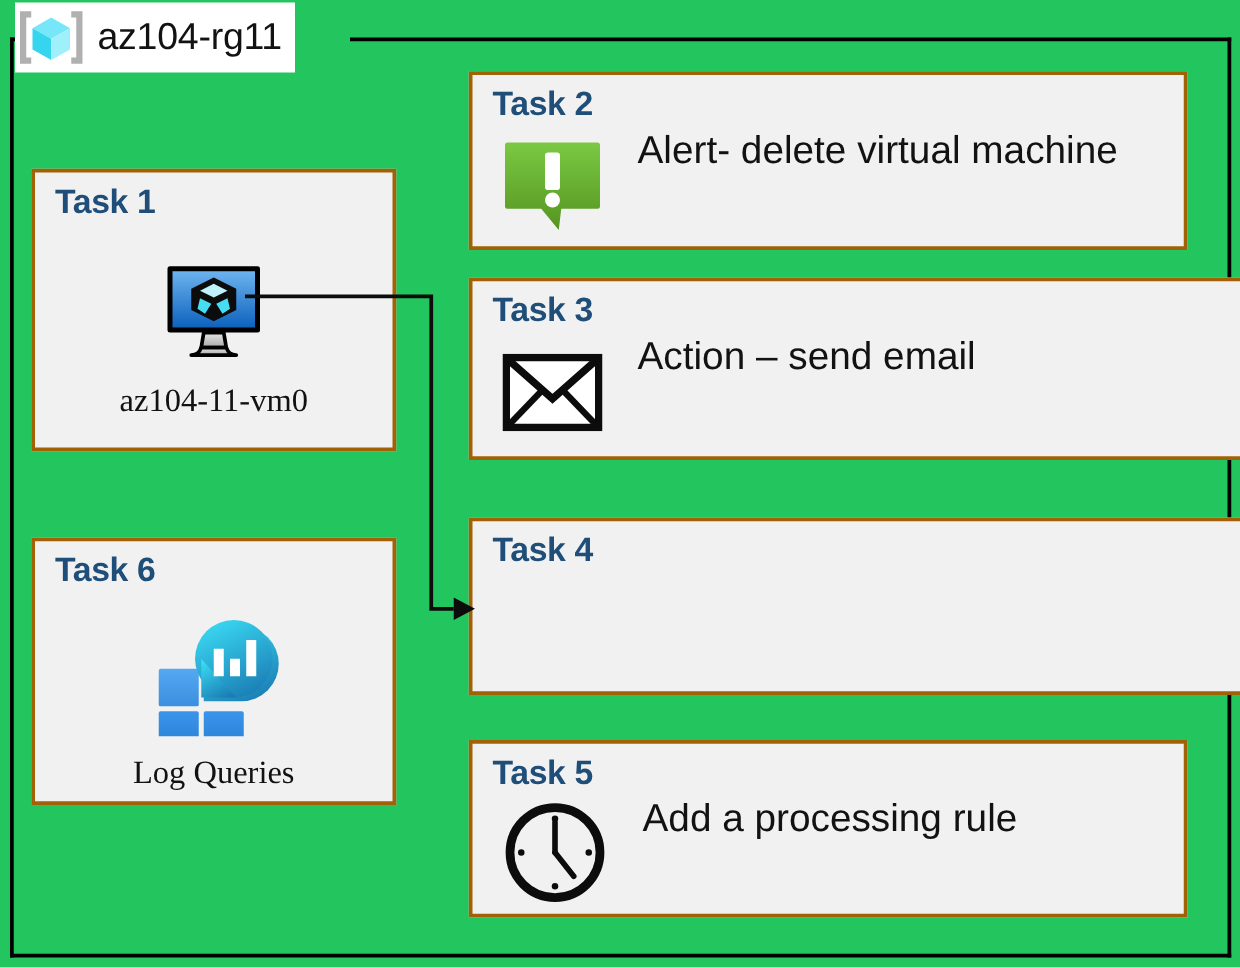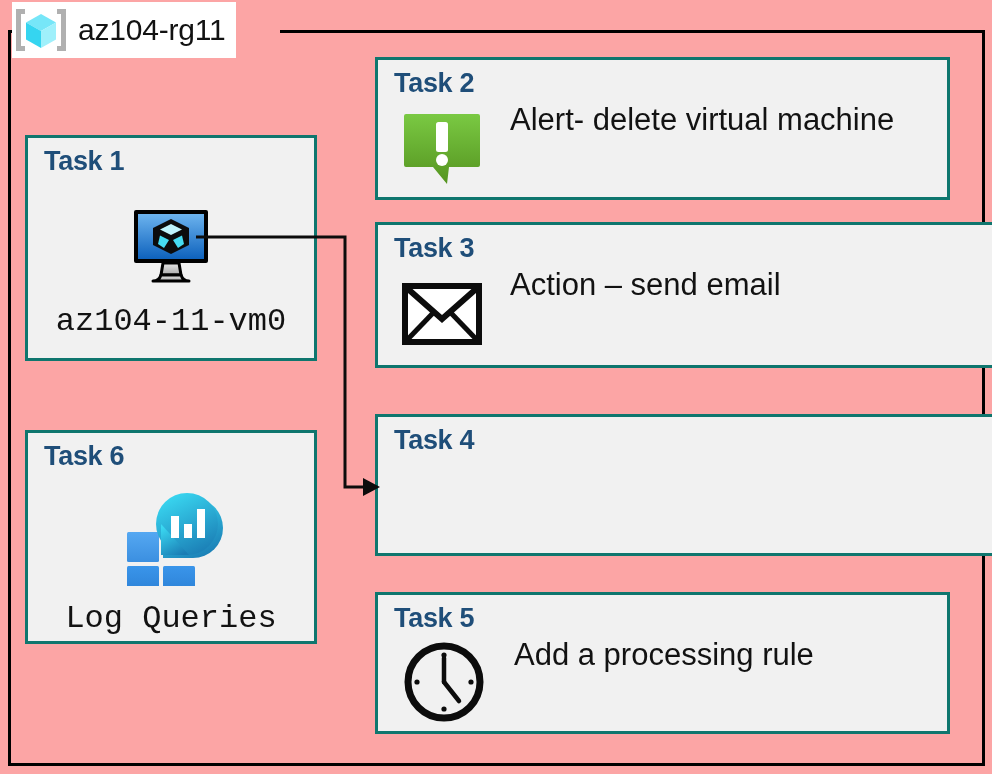--- a/index.html
+++ b/index.html
@@ -7,21 +7,21 @@
     padding: 0;
     background: #ffffff;
   }
   body {
     font-family: "Liberation Sans", sans-serif;
   }
   #stage {
     position: relative;
     width: 992px;
     height: 774px;
-    background: #fca5a5;
+    background: #22c55e;
     overflow: hidden;
   }
 
   
   .rg-frame {
     position: absolute;
     left: 8px;
     top: 30px;
     width: 977px;
     height: 736px;
@@ -70,21 +70,21 @@
     font-family: "Liberation Sans", sans-serif;
     white-space: nowrap;
     letter-spacing: -0.2px;
   }
 
   
   .card {
     position: absolute;
     box-sizing: border-box;
     background: #f1f1f1;
-    border: 3px solid #0f766e;
+    border: 3px solid #a16207;
   }
   .card-title {
     position: absolute;
     left: 16px;
     top: 8px;
     font-size: 27px;
     font-weight: bold;
     color: #1f4e79;
     font-family: "Liberation Sans", sans-serif;
     letter-spacing: -0.3px;
@@ -97,23 +97,23 @@
     right: 0;
     top: 50px;
     bottom: 0;
     display: flex;
     flex-direction: column;
     align-items: center;
     justify-content: center;
     gap: 14px;
   }
   .card-v .caption {
-    font-size: 32px;
+    font-size: 26px;
     color: #121212;
-    font-family: Liberation Mono, monospace;
+    font-family: Liberation Serif, serif;
     white-space: nowrap;
   }
 
   
   .card-h .card-body {
     position: absolute;
     left: 24px;
     right: 10px;
     top: 42px;
     bottom: 4px;

